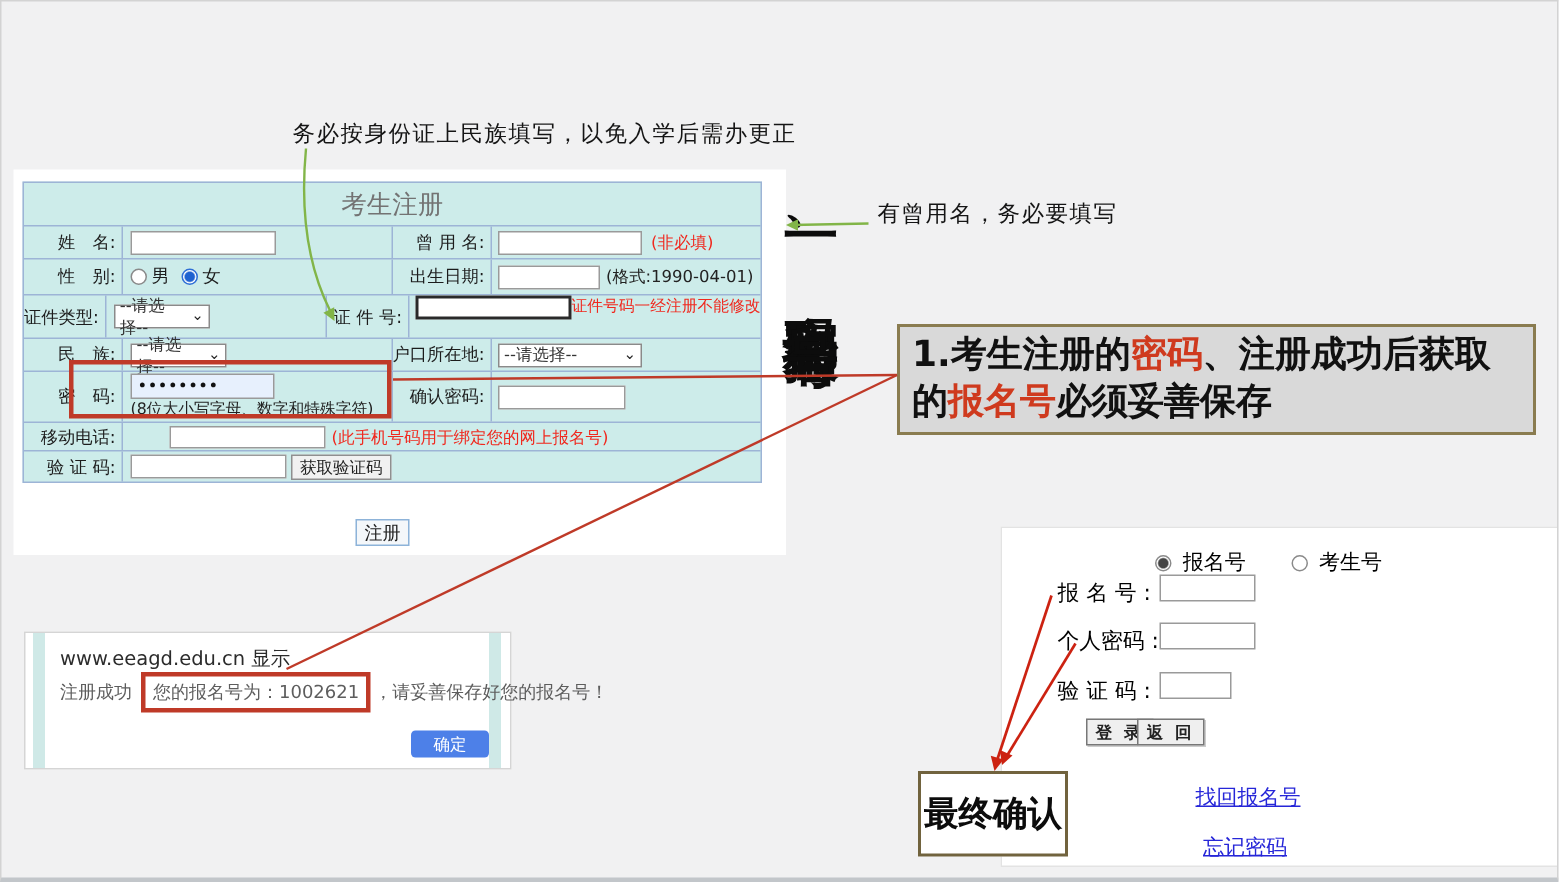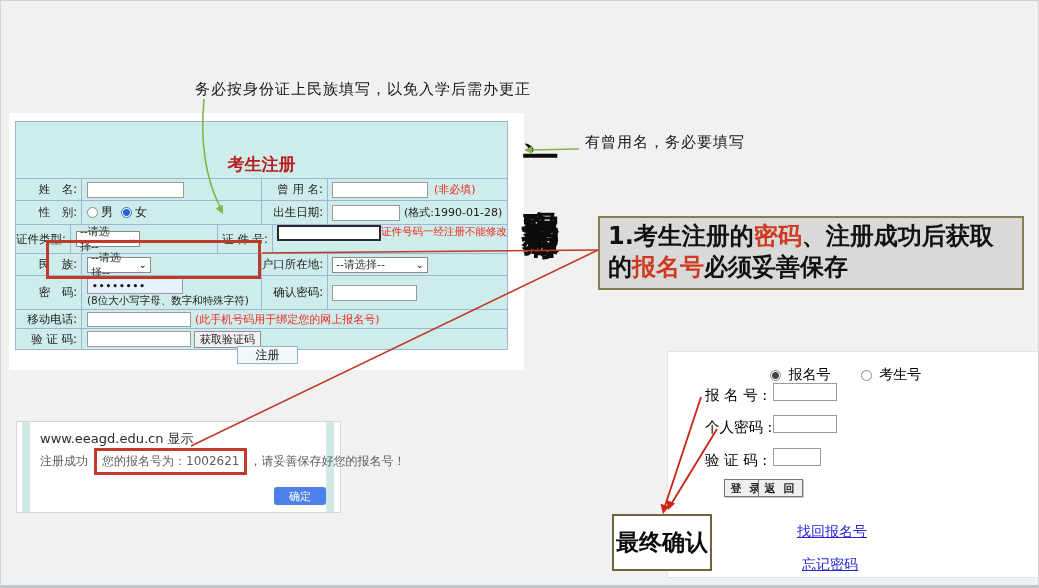--- a/index.html
+++ b/index.html
@@ -18,21 +18,21 @@
   
   .callout { background:#d9d9d9; border:2px solid #8a7c50; padding:3px 8px;
              font-size:24px; font-weight:bold; line-height:31px; color:#111; z-index:6; }
   .callout .red { color:#cf3a1e; }
 
   
   .panel { background:#ffffff; }
   .regtable { position:absolute; left:6px; top:8px; width:493px;
               background:#cdecea; border:1px solid #9db4d6; font-size:12px; color:#1c1c1c; }
   .thead { height:28px; display:flex; align-items:center; justify-content:center;
-           font-size:17px; font-weight:bold; color:#b91c1c;margin-top:28px; }
+           font-size:17px; font-weight:normal; color:#737373; }
   .trow { display:flex; border-top:1px solid #9db4d6; align-items:stretch; }
   .cell { display:flex; align-items:center; }
   .c1 { width:66px; justify-content:flex-end; padding-right:4px; border-right:1px solid #9db4d6; }
   .c2 { width:180px; border-right:1px solid #9db4d6; padding-left:5px; }
   .c3 { width:66px; justify-content:flex-end; padding-right:4px; border-right:1px solid #9db4d6; }
   .c4 { flex:1; padding-left:4px; }
   .cspan { flex:1; padding-left:5px; }
   .lbl { font-size:11.5px; white-space:nowrap; }
   .inp { background:#fff; border:1px solid #9a9a9a; height:16px; display:inline-block; }
   .sel { background:#fff; border:1px solid #8a8a8a; height:16px; display:inline-flex;
@@ -43,21 +43,21 @@
   .blacknote { color:#222; font-size:11px; white-space:nowrap; }
   .radio { width:11px; height:11px; border-radius:50%; border:1px solid #8a8a8a;
            background:#fff; display:inline-block; margin-right:3px; vertical-align:-2px; }
   .radio.sel-blue { border-color:#2f6fd6; background:radial-gradient(circle at 50% 50%, #1f62d0 0 3px, #fff 4px); }
   .radio.sel-dark { background:radial-gradient(circle at 50% 50%, #444 0 3px, #fff 4px); }
   .pwdbox { background:#e7f0fd; border:1px solid #9a9a9a; height:17px; width:96px;
             font-size:9px; letter-spacing:1px; font-weight:bold; color:#111;
             display:inline-flex; align-items:center; padding-left:4px; }
   .btn { background:#f1f1f1; border:1px solid #8f8f8f; font-size:11px; color:#222;
          display:inline-flex; align-items:center; justify-content:center; cursor:default; }
-  .regbtn { border:1px solid #8db3d9; background:#f4f7fa; width:61px; height:18px; font-size:12px; }
+  .regbtn { border:1px solid #8db3d9; background:#f4f7fa; width:36px; height:18px; font-size:12px; }
 
   
   .redrect { border:3px solid #bf3a28; background:transparent; z-index:20; pointer-events:none; }
 
   
   .dialog-wrap { background:#ffffff; border:1px solid #d5d5d5; z-index:4; }
   .cyanstrip { position:absolute; top:0; bottom:0; width:8px; background:#cfe9e7; }
   .dlg-title { font-size:13px; color:#2b2b2b; }
   .dlg-body { font-size:12px; color:#5d5d5d; display:flex; align-items:center; white-space:nowrap; }
   .dlg-hl { border:3px solid #bf3a28; padding:2px 5px; margin:0 2px 0 6px; }
@@ -105,21 +105,21 @@
         <div class="cell c1 lbl">性　别:</div>
         <div class="cell c2">
           <span class="radio"></span>
           <span>男</span>
           <span class="radio sel-blue" style="margin-left:8px;"></span>
           <span>女</span>
         </div>
         <div class="cell c3 lbl">出生日期:</div>
         <div class="cell c4">
             <span class="inp" style="width:68px;"></span>
-          <span class="blacknote" style="margin-left:4px;">(格式:1990-01-28)</span>
+          <span class="blacknote" style="margin-left:4px;">(格式:1990-04-01)</span>
           </div>
       </div>
 
       <div class="trow" style="height:29px;">
         <div class="cell c1 lbl">证件类型:</div>
         <div class="cell c2">
           <span class="sel" style="width:64px;">
             <span>--请选择--</span>
             <span class="caret">⌄</span>
           </span>
@@ -153,21 +153,21 @@
         <div class="c2" style="display:flex; flex-direction:column; justify-content:center; padding-left:5px;">
           <span class="pwdbox">••••••••</span>
           <span class="blacknote" style="font-size:10.5px;">(8位大小写字母、数字和特殊字符)</span>
         </div>
         <div class="cell c3 lbl">确认密码:</div>
         <div class="cell c4">
             <span class="inp" style="width:85px;"></span>
           </div>
       </div>
 
-      <div class="trow" style="height:19px;">
+      <div class="trow" style="height:19px;gap:26px;">
         <div class="cell c1 lbl">移动电话:</div>
         <div class="cell cspan">
           <span class="inp" style="width:104px; height:15px;"></span>
           <span class="rednote" style="margin-left:4px;">(此手机号码用于绑定您的网上报名号)</span>
         </div>
       </div>
 
       <div class="trow" style="height:21px;">
         <div class="cell c1 lbl">验 证 码:</div>
         <div class="cell cspan">

